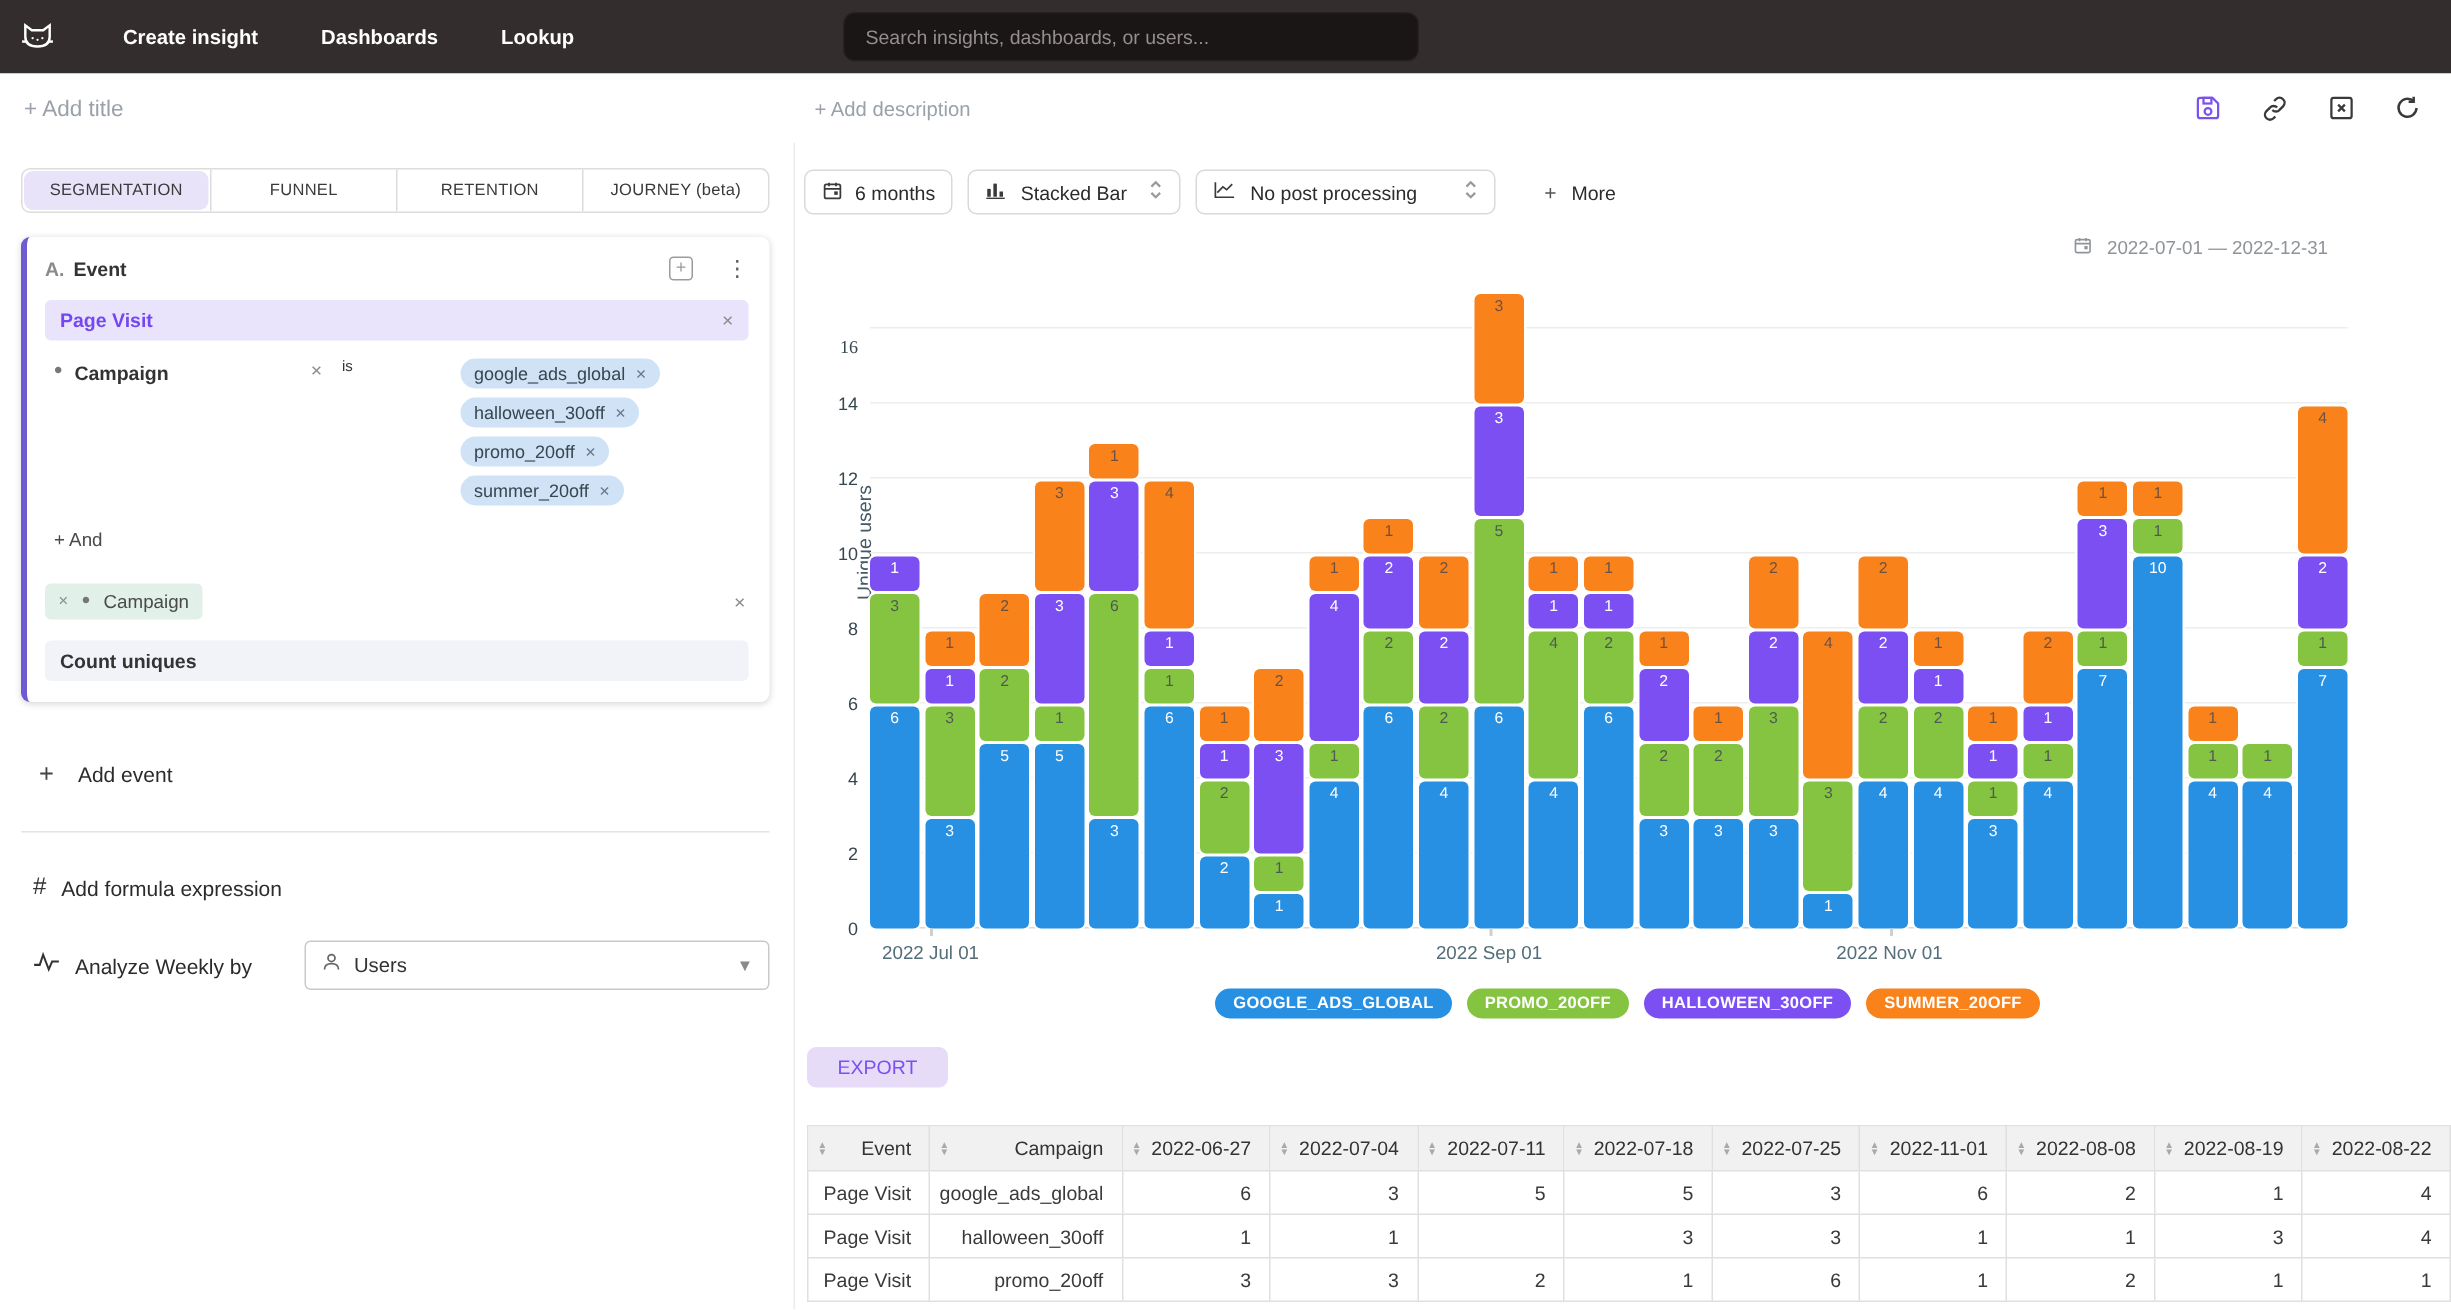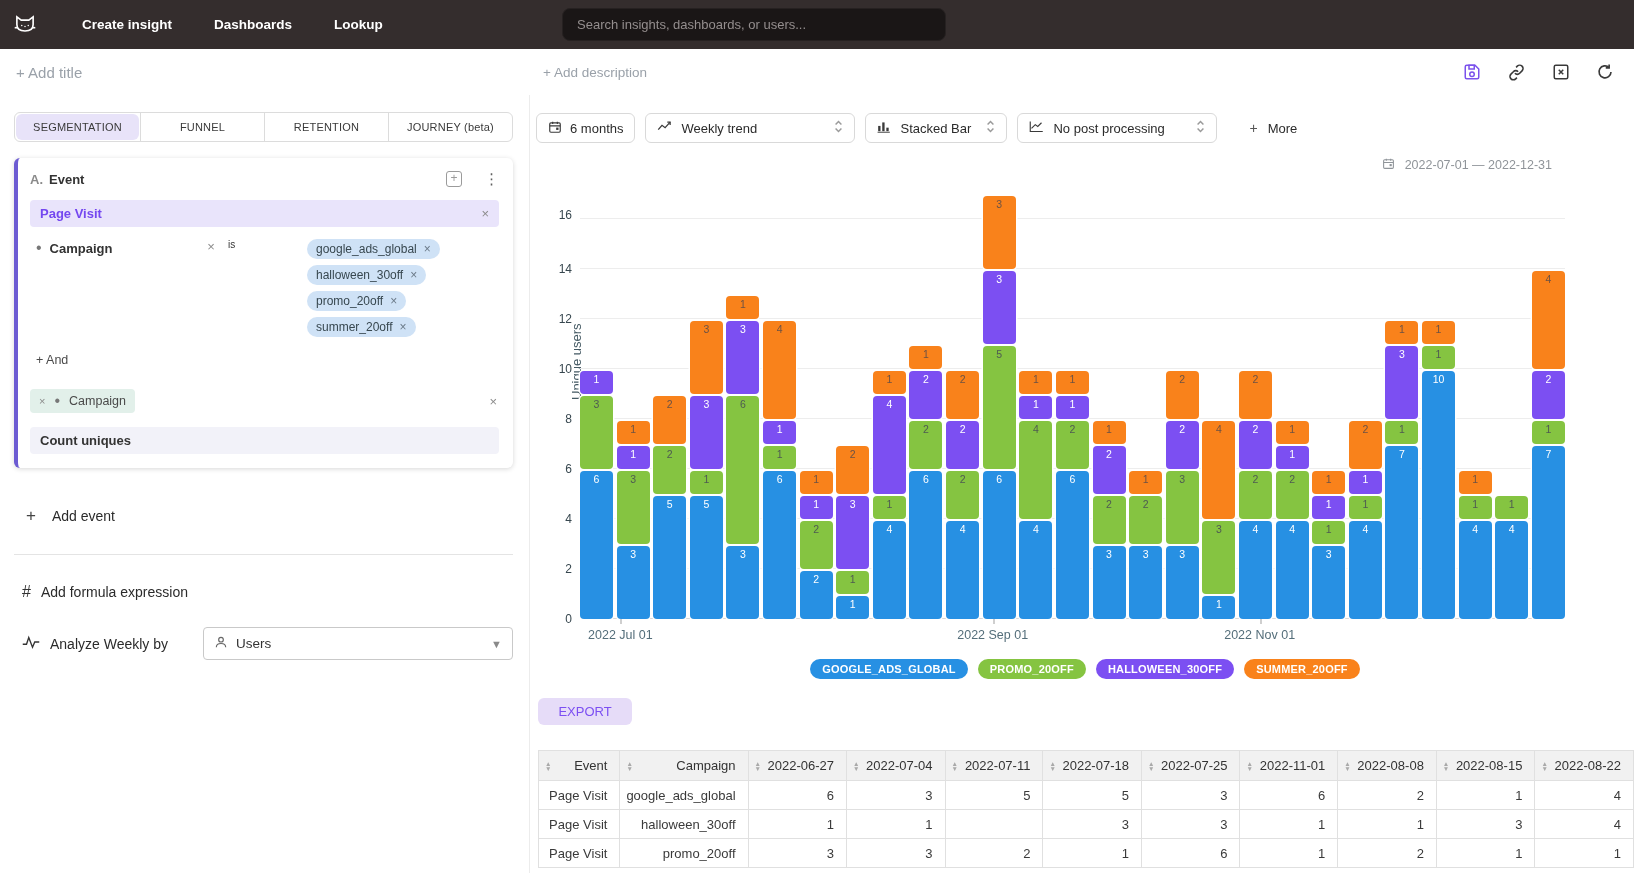--- a/index.html
+++ b/index.html
@@ -276,35 +276,20 @@
       <div class="btn">
         <span>
           <svg width="14" height="14" viewBox="0 0 24 24" fill="none" stroke="#3A3A3A" stroke-width="2">
             <rect x="3" y="5" width="18" height="16" rx="2"></rect>
               <path d="M8 3 V7 M16 3 V7 M3 10 H21"></path>
             <rect x="14" y="13" width="4" height="4" fill="#3A3A3A" stroke="none"></rect>
           </svg>
         </span>
         <span class="lbl">6 months</span>
       </div>
-      <div class="sel trend">
-        <span>
-          <svg width="15" height="13" viewBox="0 0 24 20" fill="none" stroke="#3A3A3A" stroke-width="2">
-            <path d="M2 15 L8 8 L13 12 L21 3"></path>
-              <path d="M16.5 3 H21 V7.5"></path>
-          </svg>
-        </span>
-        <span class="lbl">Weekly trend</span>
-        <span class="chev2">
-          <svg width="9" height="15" viewBox="0 0 10 18" fill="none" stroke="#9A9A9A" stroke-width="1.8">
-            <path d="M1.5 6.5 L5 3 L8.5 6.5"></path>
-              <path d="M1.5 11.5 L5 15 L8.5 11.5"></path>
-          </svg>
-        </span>
-      </div>
       <div class="sel ctype">
         <span>
           <svg width="14" height="13" viewBox="0 0 24 22" fill="#3A3A3A">
             <rect x="2" y="10" width="4" height="9"></rect>
               <rect x="9" y="4" width="4" height="15"></rect>
             <rect x="16" y="13" width="4" height="6"></rect>
               <rect x="1" y="20" width="21" height="1.6"></rect>
           </svg>
         </span>
         <span class="lbl">Stacked Bar</span>
@@ -360,21 +345,21 @@
           <div class="ytick" style="bottom: 143px;">6</div>
           <div class="gridline" style="bottom: 200px;"></div>
           <div class="ytick" style="bottom: 193px;">8</div>
           <div class="gridline" style="bottom: 250px;"></div>
           <div class="ytick" style="bottom: 243px;">10</div>
           <div class="gridline" style="bottom: 300px;"></div>
           <div class="ytick" style="bottom: 293px;">12</div>
           <div class="gridline" style="bottom: 350px;"></div>
           <div class="ytick" style="bottom: 343px;">14</div>
           <div class="gridline" style="bottom: 400px;"></div>
-          <div class="ytick" style="bottom: 397px;">16</div>
+          <div class="ytick" style="bottom: 380px; font-family: Liberation Serif, serif;">16</div>
           <div class="bars">
             <div class="bar">
               <div class="seg" style="height: 148px; background: rgb(39, 144, 227);">
                 <span style="color: rgb(255, 255, 255);">6</span>
               </div>
               <div class="seg" style="height: 73px; background: rgb(133, 196, 65);">
                 <span style="color: rgb(78, 91, 82);">3</span>
               </div>
               <div class="seg" style="height: 23px; background: rgb(124, 79, 242);">
                 <span style="color: rgb(255, 255, 255);">1</span>
@@ -825,21 +810,21 @@
                 </span>
                 <span class="cap">2022-08-08</span>
               </div>
             </th>
             <th class="col-date">
               <div class="th-inner">
                 <span class="sorter">
                   <span>▲</span>
                   <span>▼</span>
                 </span>
-                <span class="cap">2022-08-15</span>
+                <span class="cap">2022-08-19</span>
               </div>
             </th>
             <th class="col-date">
               <div class="th-inner">
                 <span class="sorter">
                   <span>▲</span>
                   <span>▼</span>
                 </span>
                 <span class="cap">2022-08-22</span>
               </div>

